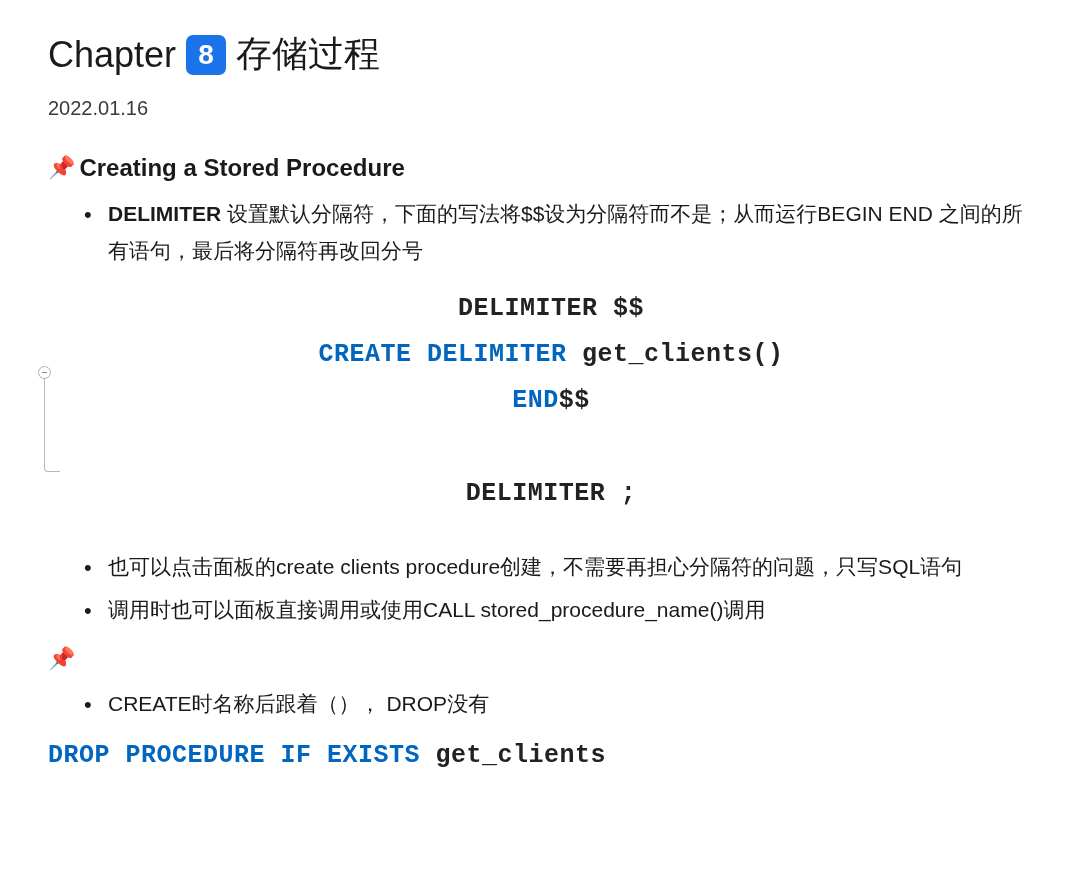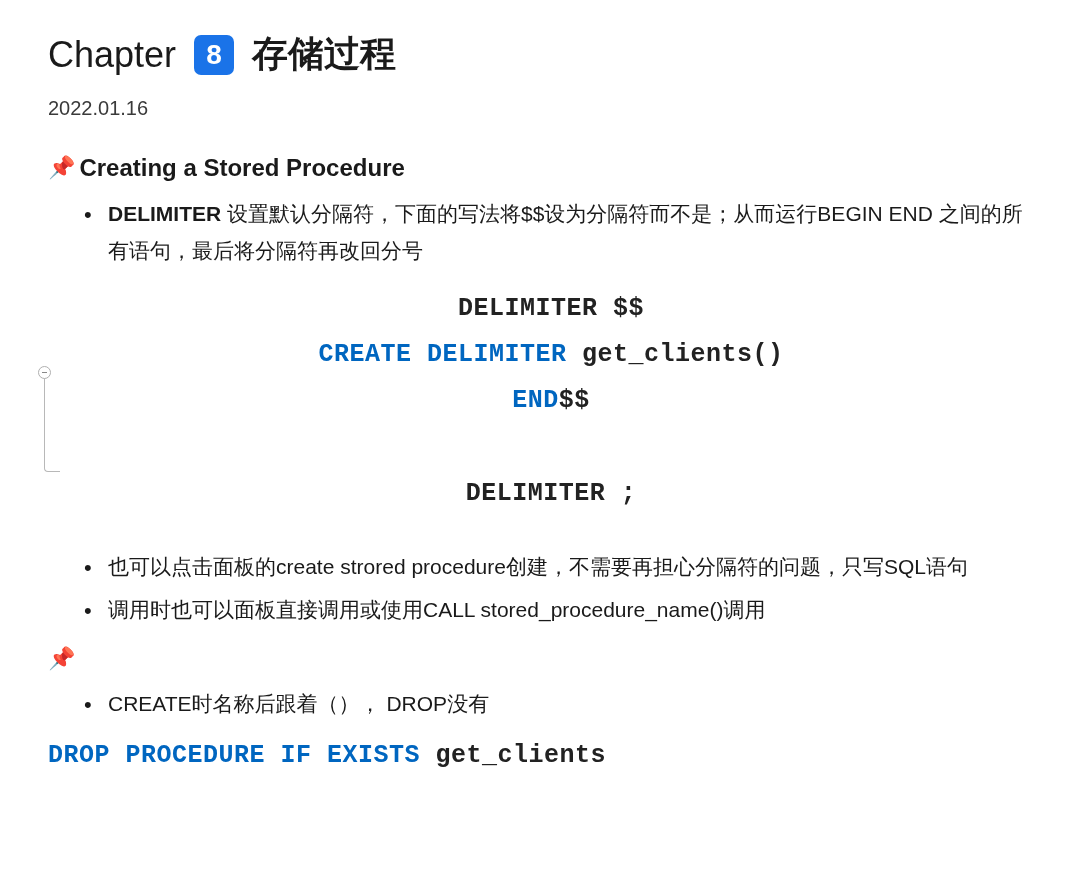--- a/index.html
+++ b/index.html
@@ -6,36 +6,36 @@
     body {
       font-family: -apple-system, BlinkMacSystemFont, "Segoe UI", "Microsoft YaHei", sans-serif;
       background: #ffffff;
       padding: 30px 48px;
       color: #1a1a1a;
       width: 1080px;
     }
     .title-row {
       display: flex;
       align-items: center;
-      gap: 18px;
+      gap: 10px;
       margin-bottom: 18px;
     }
     .chapter-label { font-size: 36px; font-weight: 500; color: #1a1a1a; }
     .emoji-badge {
       display: inline-flex;
       align-items: center;
       justify-content: center;
       width: 40px; height: 40px;
       background: #1a73e8;
       color: #fff;
       border-radius: 7px;
       font-size: 28px;
       font-weight: 700;
     }
-    .title-bold { font-size: 36px; font-weight: 700; color: #1a1a1a; }
+    .title-bold { font-size: 36px; font-weight: 400; color: #1a1a1a; }
     .date { font-size: 20px; color: #3a3a3a; margin-bottom: 34px; }
     .section-header {
       display: flex; align-items: center; gap: 4px;
       font-size: 24px; font-weight: 700; margin-bottom: 14px;
     }
     .pin-icon { font-size: 22px; }
     ul { list-style: none; padding-left: 26px; margin-bottom: 10px; }
     li {
       position: relative;
       font-size: 21px;
@@ -127,21 +127,21 @@
   <div class="fold-circle"></div>
   <div class="code-line"><span class="plain">DELIMITER</span><span class="plain"> $$</span></div>
   <div class="code-line"><span class="kw">CREATE DELIMITER</span><span class="plain"> get_clients()</span></div>
   <div class="code-line"><span class="kw">END</span><span class="plain">$$</span></div>
   <div class="code-line">&nbsp;</div>
   <div class="code-line"><span class="plain">DELIMITER</span><span class="plain"> ;</span></div>
 </div>
 
 <ul>
   <li>
-    <span>也可以点击面板的create strored procedure创建，不需要再担心分隔符的问题，只写SQL语句</span>
+    <span>也可以点击面板的create clients procedure创建，不需要再担心分隔符的问题，只写SQL语句</span>
   </li>
   <li>
     <span>调用时也可以面板直接调用或使用CALL stored_procedure_name()调用</span>
   </li>
 </ul>
 
 <div class="section-gap"></div>
 
 <div class="section-header">
   <span class="pin-icon">📌</span>

